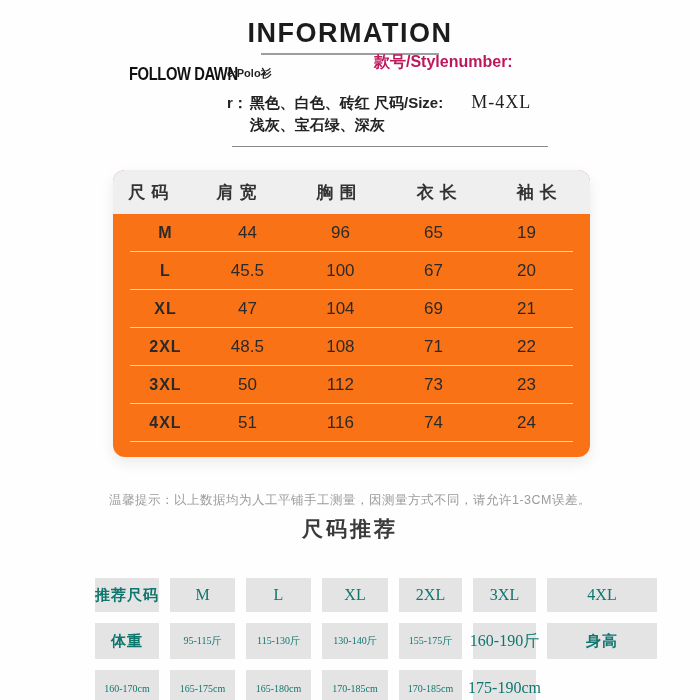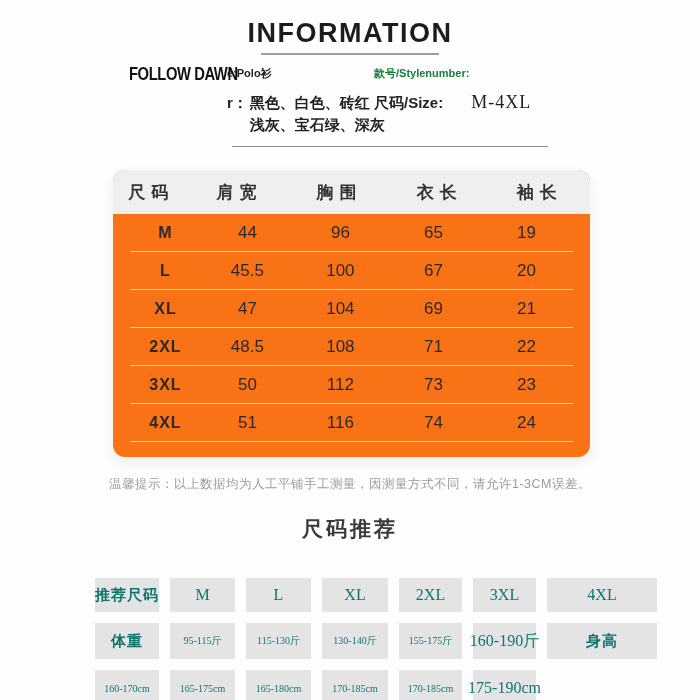--- a/index.html
+++ b/index.html
@@ -12,21 +12,21 @@
   .title{
     display:inline-block;font-size:27px;font-weight:800;letter-spacing:1.5px;color:#1c1c1c;
   }
   .title-underline{width:178px;height:2px;background:#9e9e9e;margin:4px auto 0;}
   
   .brand{
     position:absolute;left:129px;top:64px;font-size:18px;font-weight:900;color:#111;
     letter-spacing:-0.5px;transform:scaleX(0.82);transform-origin:left center;white-space:nowrap;
   }
   .field-product{position:absolute;left:227px;top:66px;font-size:11px;font-weight:600;color:#222;}
-  .field-style{position:absolute;left:374px;top:66px;font-size:11px;font-weight:700;color:#15803d;}
+  .field-style{position:absolute;left:374px;top:52px;font-size:16px;font-weight:700;color:#be185d;}
   .field-color{position:absolute;left:227px;top:92px;display:flex;font-size:15px;font-weight:600;color:#222;line-height:22px;}
   .field-color .prefix{margin-right:2px;}
   .field-size{position:absolute;left:374px;top:92px;display:flex;align-items:baseline;font-size:15px;font-weight:700;color:#222;gap:19px;}
   .size-value{
     font-family:"Liberation Serif","DejaVu Serif",serif;font-weight:400;font-size:18px;
     margin-left:9px;letter-spacing:1px;color:#1f1f1f;
   }
   .section-divider{position:absolute;left:232px;top:146px;width:316px;height:1px;background:#8a8a8a;}
   
   .size-card{
@@ -43,21 +43,21 @@
     display:flex;align-items:center;height:37px;border-bottom:1px solid #dcdcdc;
     font-size:17px;color:#2a2a2a;
   }
   .size-row .col{width:21%;}
   .size-row .col:first-child{width:16%;}
   .size-head .col:first-child{width:16%;}
   .size-head .col:not(:first-child){width:21%;}
   .size-label{font-weight:700;font-size:16px;letter-spacing:1px;}
   
   .note{
-    position:absolute;top:476px;left:0;width:100%;text-align:center;
+    position:absolute;top:492px;left:0;width:100%;text-align:center;
     font-size:12.5px;color:#9b9b9b;letter-spacing:0.5px;
   }
   
   .rec-title{
     position:absolute;top:515px;left:0;width:100%;text-align:center;
     font-size:21px;font-weight:600;letter-spacing:3px;color:#3a3a3a;
   }
   .rec-table{
     position:absolute;left:95px;top:578px;
     display:grid;grid-template-columns:64px 65px 65px 66px 63px 63px 110px;

